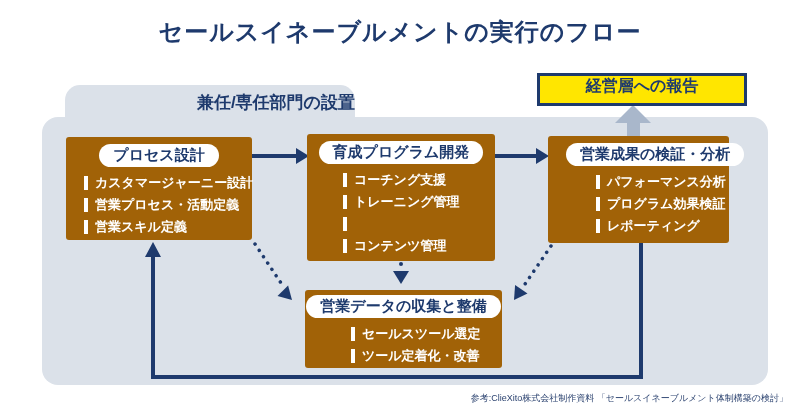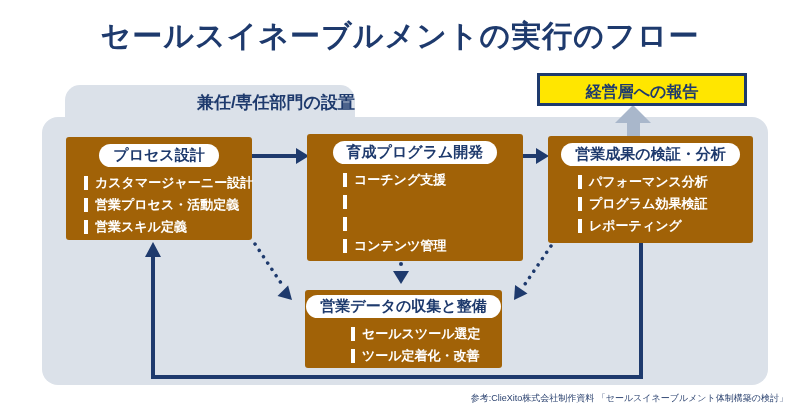--- a/index.html
+++ b/index.html
@@ -2,57 +2,57 @@
 <html><head>
 <meta charset="utf-8">
 <style>
   html,body{margin:0;padding:0;background:#ffffff;}
   .stage{
     position:relative;width:800px;height:419px;background:#ffffff;overflow:hidden;
     font-family:"Liberation Sans","DejaVu Sans",sans-serif;
   }
   .title{
     position:absolute;top:16px;left:0;width:800px;text-align:center;
-    font-size:30px;font-weight:bold;color:#1e3a6d;letter-spacing:1px;
+    font-size:24px;font-weight:bold;color:#1e3a6d;letter-spacing:1px;
   }
   .tab{
     position:absolute;left:65px;top:85px;width:290px;height:34px;
     background:#dbe1e9;border-radius:15px 15px 0 0;z-index:1;
     display:flex;align-items:center;justify-content:flex-end;
     font-size:17px;font-weight:bold;color:#1e3a6d;
   }
   .panel{
     position:absolute;left:42px;top:117px;width:726px;height:268px;
     background:#dbe1e9;border-radius:16px;z-index:0;
   }
   .report{
     position:absolute;left:537px;top:73px;width:210px;height:33px;
     background:#ffe600;border:3px solid #1e3a6d;box-sizing:border-box;z-index:4;
-    display:flex;align-items:flex-end;justify-content:center;
+    display:flex;align-items:flex-start;justify-content:center;
     font-size:16px;font-weight:bold;color:#1e3a6d;
   }
   svg.flow{position:absolute;left:0;top:0;z-index:2;pointer-events:none;}
   .nbox{
     position:absolute;background:#a16207;border-radius:3px;z-index:3;
     text-align:center;box-sizing:border-box;padding-top:7px;
   }
   .pill{
     display:inline-block;background:#ffffff;color:#1e3a6d;border-radius:14px;
     padding:3px 14px 4px 14px;font-size:15px;font-weight:bold;line-height:16px;
     white-space:nowrap;
   }
   .items{margin-top:5px;text-align:left;}
   .item{display:flex;align-items:center;gap:7px;height:22px;}
   .bar{width:4px;height:14px;background:#ffffff;flex:0 0 auto;}
   .itxt{color:#ffffff;font-size:13px;font-weight:bold;white-space:nowrap;}
   .b1{left:66px;top:137px;width:186px;height:103px;}
   .b1 .items{padding-left:18px;}
-  .b2{left:307px;top:134px;width:216px;height:127px;}
+  .b2{left:307px;top:134px;width:188px;height:127px;}
   .b2 .items{padding-left:36px;}
-  .b3{left:548px;top:136px;width:205px;height:107px;}
+  .b3{left:548px;top:136px;width:181px;height:107px;padding-left:18px;}
   .b3 .items{padding-left:30px;}
   .b4{left:305px;top:290px;width:197px;height:78px;padding-top:5px;}
   .b4 .items{padding-left:46px;}
   .citation{
     position:absolute;right:12px;top:392px;font-size:9px;color:#2c4370;z-index:4;
     white-space:nowrap;
   }
 </style>
 </head>
 <body>
@@ -129,20 +129,21 @@
 
   <div class="nbox b2">
     <span class="pill">育成プログラム開発</span>
     <div class="items">
       <div class="item">
         <span class="bar"></span>
         <span class="itxt">コーチング支援</span>
       </div>
       <div class="item">
         <span class="bar"></span>
+        <span class="itxt">トレーニング管理</span>
       </div>
       <div class="item">
         <span class="bar"></span>
       </div>
       <div class="item">
         <span class="bar"></span>
         <span class="itxt">コンテンツ管理</span>
       </div>
     </div>
   </div>

